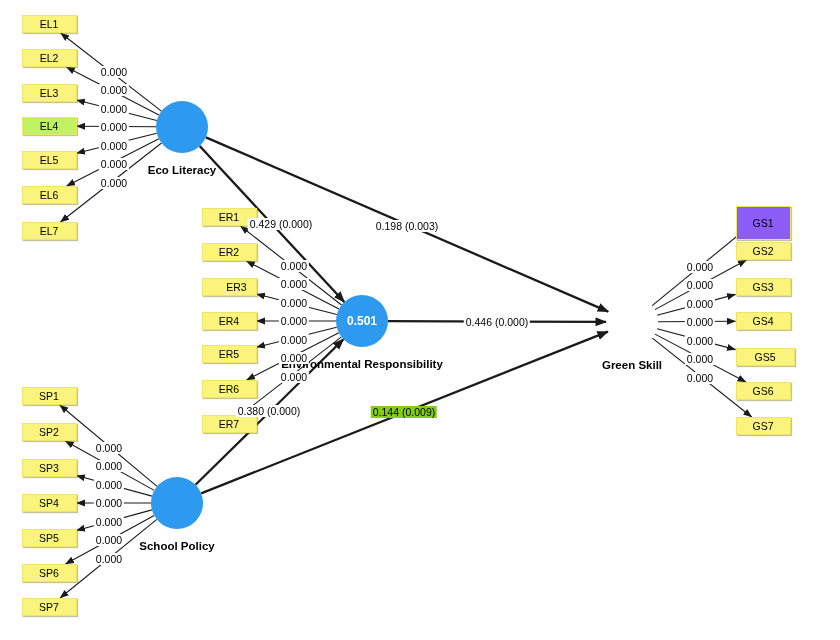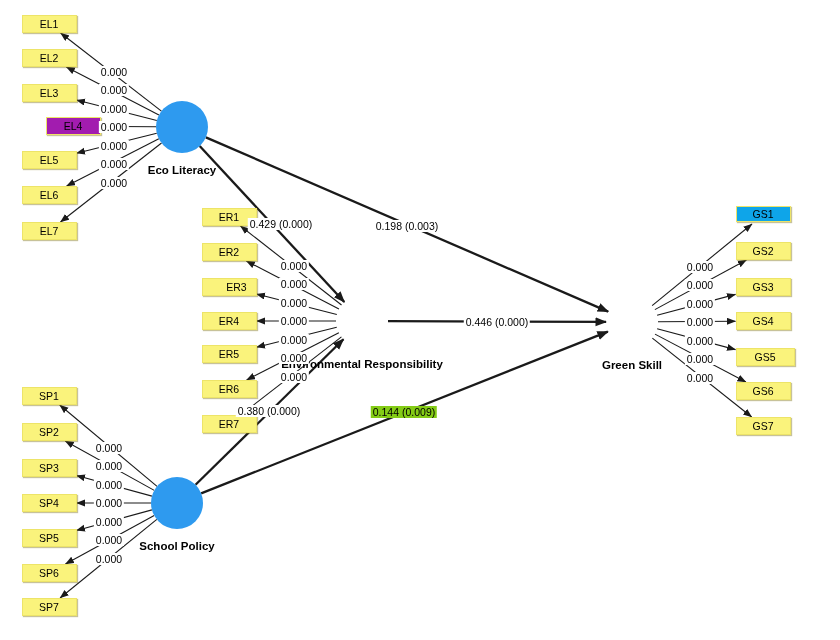--- a/index.html
+++ b/index.html
@@ -85,21 +85,21 @@
     </div>
     <div class="small-label loading" style="left: 114px; top: 71.5px; background: rgb(255, 255, 255);">0.000</div>
     <div class="indicator" style="left: 21.5px; top: 49px; width: 55px; height: 18px; background: rgb(250, 243, 124); border: 1px solid rgb(237, 228, 104);">
       <span>EL2</span>
     </div>
     <div class="small-label loading" style="left: 114px; top: 90px; background: rgb(255, 255, 255);">0.000</div>
     <div class="indicator" style="left: 21.5px; top: 84px; width: 55px; height: 18px; background: rgb(250, 243, 124); border: 1px solid rgb(237, 228, 104);">
       <span>EL3</span>
     </div>
     <div class="small-label loading" style="left: 114px; top: 108.5px; background: rgb(255, 255, 255);">0.000</div>
-    <div class="indicator" style="left: 21.5px; top: 117px; width: 55px; height: 18px; background: #a21caf; border: 1px solid rgb(237, 228, 104); margin-left: 24px;">
+    <div class="indicator" style="left: 21.5px; top: 117px; width: 55px; height: 18px; background: #bef264; border: 1px solid rgb(237, 228, 104);">
       <span>EL4</span>
     </div>
     <div class="small-label loading" style="left: 114px; top: 127px; background: rgb(255, 255, 255);">0.000</div>
     <div class="indicator" style="left: 21.5px; top: 151px; width: 55px; height: 18px; background: rgb(250, 243, 124); border: 1px solid rgb(237, 228, 104); align-items: center;">
       <span>EL5</span>
     </div>
     <div class="small-label loading" style="left: 114px; top: 145.5px; background: rgb(255, 255, 255);">0.000</div>
     <div class="indicator" style="left: 21.5px; top: 186px; width: 55px; height: 18px; background: rgb(250, 243, 124); border: 1px solid rgb(237, 228, 104);">
       <span>EL6</span>
     </div>
@@ -157,21 +157,21 @@
     </div>
     <div class="small-label loading" style="left: 109px; top: 521.5px; background: rgb(255, 255, 255);">0.000</div>
     <div class="indicator" style="left: 21.5px; top: 564px; width: 55px; height: 18px; background: rgb(250, 243, 124); border: 1px solid rgb(237, 228, 104);">
       <span>SP6</span>
     </div>
     <div class="small-label loading" style="left: 109px; top: 540px; background: rgb(255, 255, 255);">0.000</div>
     <div class="indicator" style="left: 21.5px; top: 598px; width: 55px; height: 18px; background: rgb(250, 243, 124); border: 1px solid rgb(237, 228, 104);">
       <span>SP7</span>
     </div>
     <div class="small-label loading" style="left: 109px; top: 558.5px; background: rgb(255, 255, 255);">0.000</div>
-    <div class="indicator" style="left: 735.5px; top: 206px; width: 55px; height: 16px; background: #0ea5e9; border: 1px solid rgb(237, 228, 104);">
+    <div class="indicator" style="left: 735.5px; top: 206px; width: 55px; height: 34px; background: #8b5cf6; border: 1px solid rgb(237, 228, 104);">
       <span>GS1</span>
     </div>
     <div class="small-label loading" style="left: 700px; top: 266.5px; background: rgb(255, 255, 255);">0.000</div>
     <div class="indicator" style="left: 735.5px; top: 242px; width: 55px; height: 18px; background: rgb(250, 243, 124); border: 1px solid rgb(237, 228, 104);">
       <span>GS2</span>
     </div>
     <div class="small-label loading" style="left: 700px; top: 285px; background: rgb(255, 255, 255);">0.000</div>
     <div class="indicator" style="left: 735.5px; top: 278px; width: 55px; height: 18px; background: rgb(250, 243, 124); border: 1px solid rgb(237, 228, 104);">
       <span>GS3</span>
     </div>
@@ -188,20 +188,23 @@
       <span>GS6</span>
     </div>
     <div class="small-label loading" style="left: 700px; top: 359px; background: rgb(255, 255, 255);">0.000</div>
     <div class="indicator" style="left: 735.5px; top: 417px; width: 55px; height: 18px; background: rgb(250, 243, 124); border: 1px solid rgb(237, 228, 104);">
       <span>GS7</span>
     </div>
     <div class="small-label loading" style="left: 700px; top: 377.5px; background: rgb(255, 255, 255);">0.000</div>
     <div class="clabel" style="left: 182px; top: 170px;">Eco Literacy</div>
     <div class="construct" style="left: 156px; top: 101px; width: 52px; height: 52px; background: rgb(46, 154, 239);"></div>
     <div class="clabel" style="left: 362px; top: 364px;">Environmental Responsibility</div>
+    <div class="construct" style="left: 336px; top: 295px; width: 52px; height: 52px; background: rgb(46, 154, 239);">
+      <span class="val" style="color: rgb(255, 255, 255);">0.501</span>
+    </div>
     <div class="clabel" style="left: 177px; top: 546px;">School Policy</div>
     <div class="construct" style="left: 151px; top: 477px; width: 52px; height: 52px; background: rgb(46, 154, 239);"></div>
     <div class="clabel" style="left: 632px; top: 365px;">Green Skill</div>
     <div class="small-label plabel" style="left: 281px; top: 224px; background: rgb(255, 255, 255);">0.429 (0.000)</div>
     <div class="small-label plabel" style="left: 407px; top: 226px; background: rgb(255, 255, 255);">0.198 (0.003)</div>
     <div class="small-label plabel" style="left: 497px; top: 322px; background: rgb(255, 255, 255);">0.446 (0.000)</div>
     <div class="small-label plabel" style="left: 269px; top: 411px; background: rgb(255, 255, 255);">0.380 (0.000)</div>
     <div class="small-label plabel" style="left: 404px; top: 412px; background: #84cc16;">0.144 (0.009)</div>
   </div>
 

